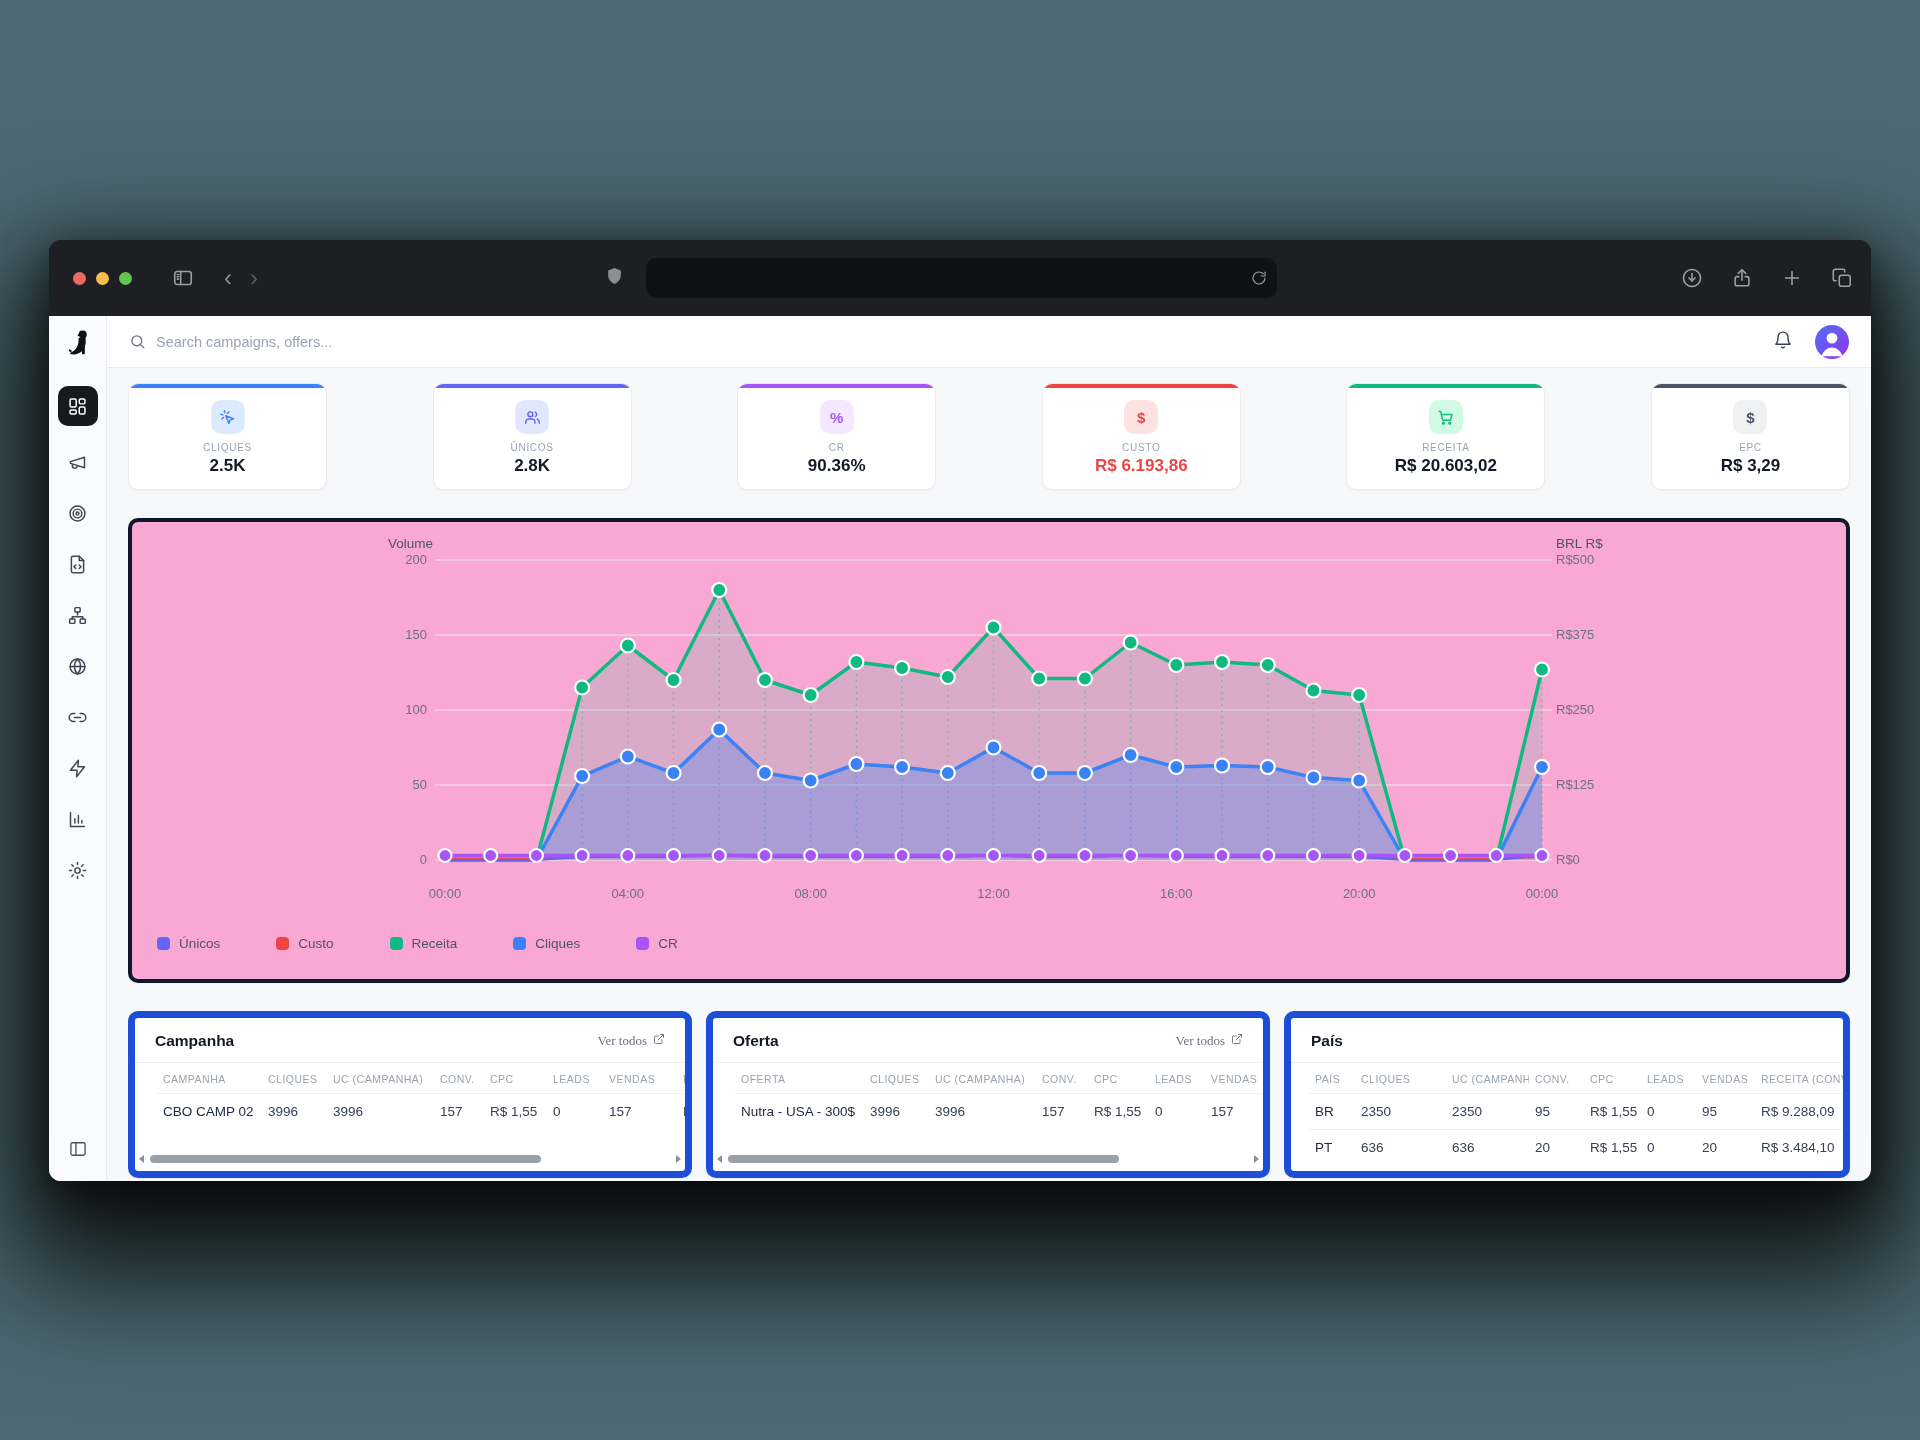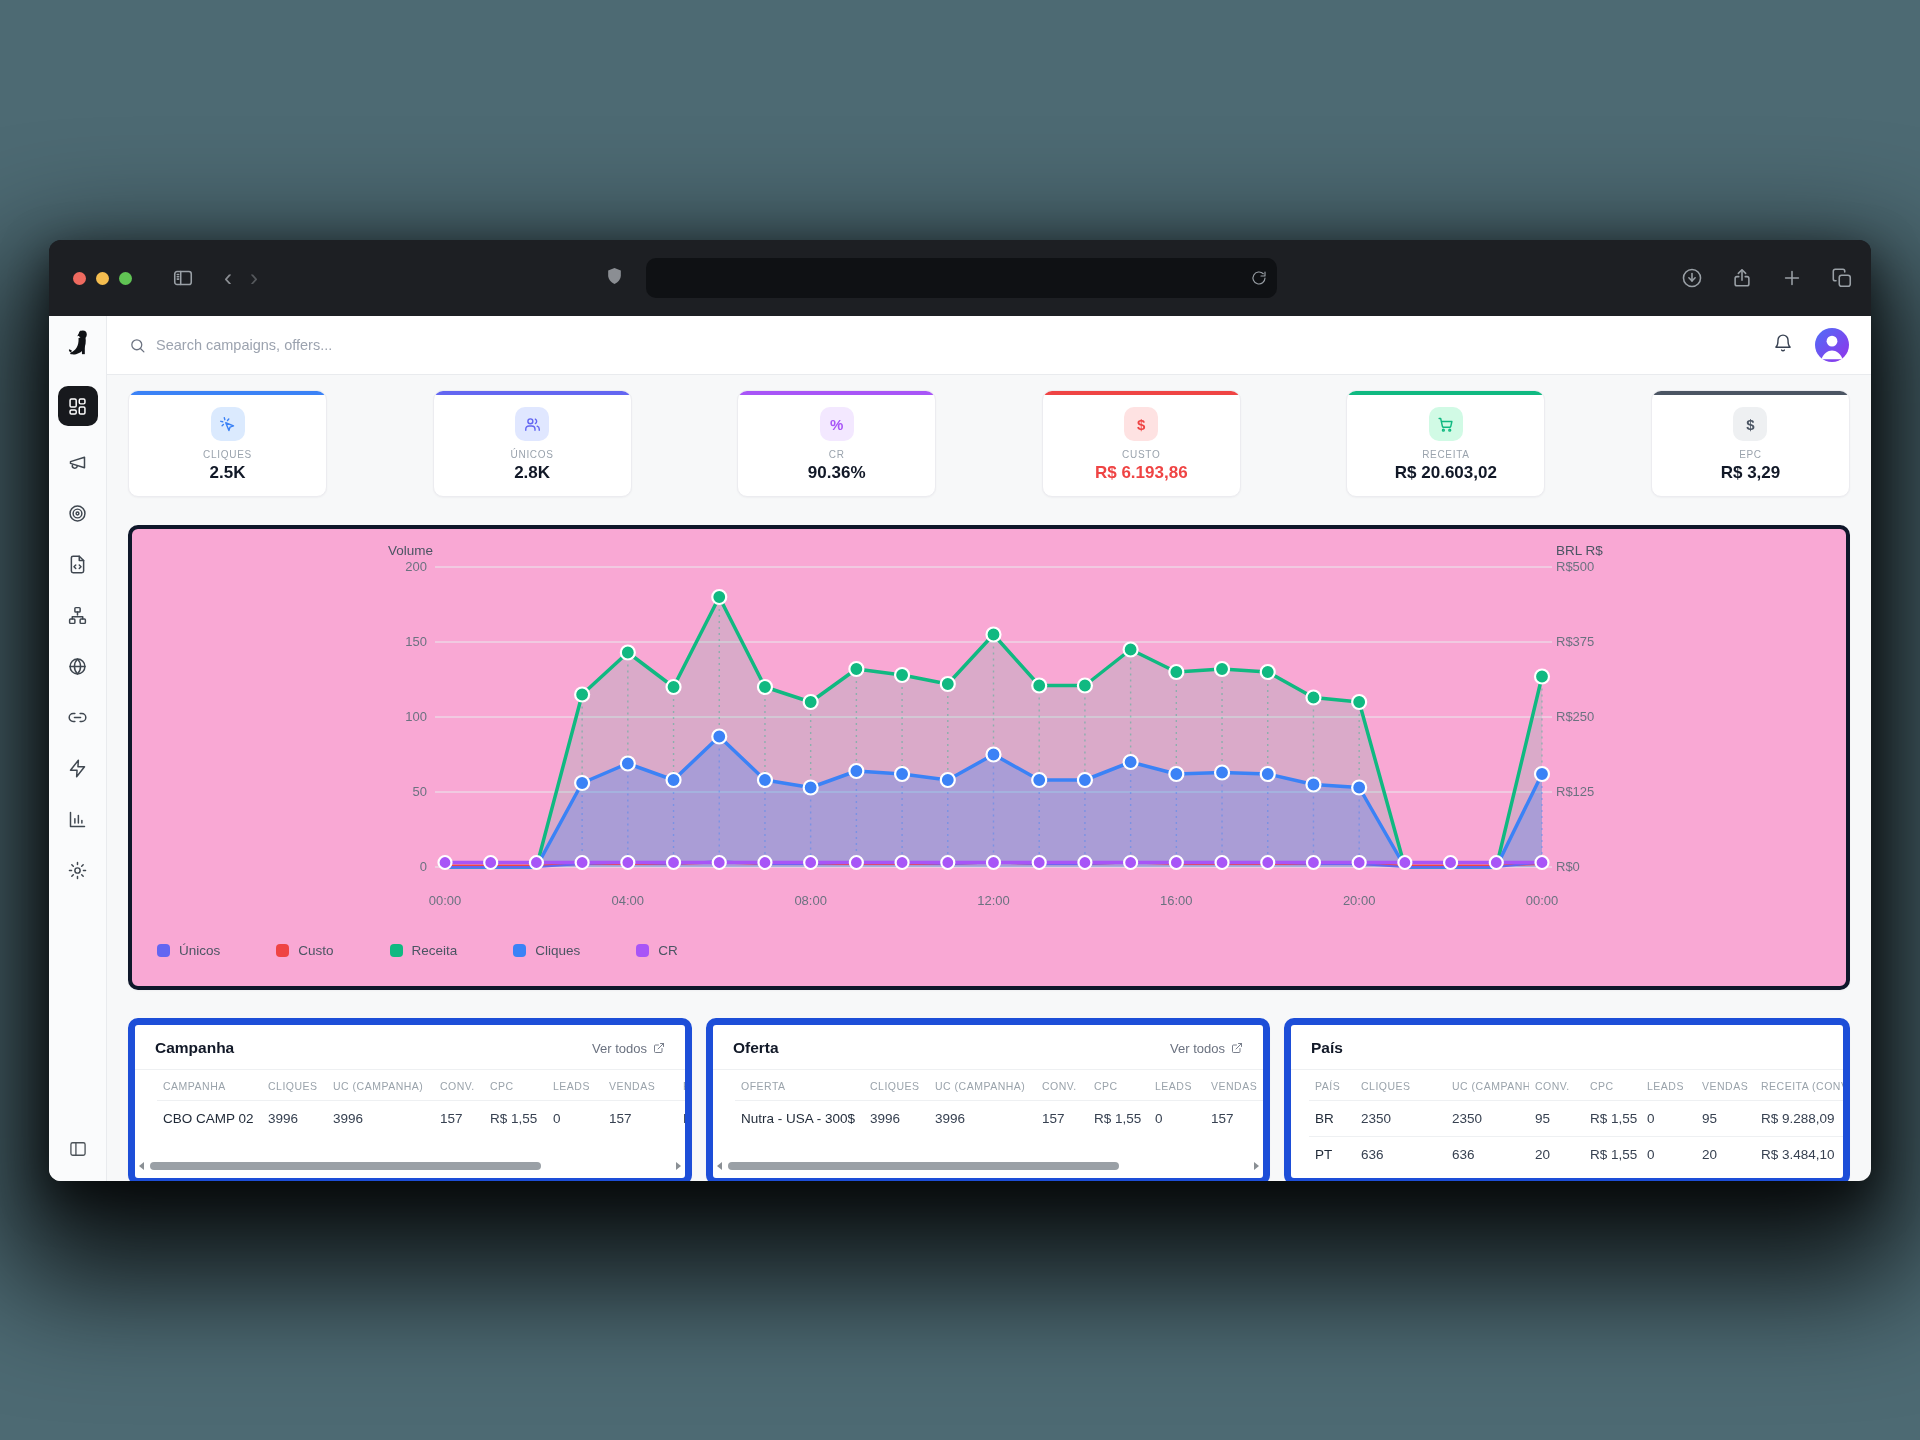--- a/index.html
+++ b/index.html
@@ -32,21 +32,21 @@
   .nav { display:flex; flex-direction:column; align-items:center; margin-top:18px; gap:21px; flex:1; }
   .nav-item { width:40px; height:40px; display:flex; align-items:center; justify-content:center; border-radius:10px; cursor:pointer; }
   .nav-item svg { width:21px; height:21px; stroke:#3f4750; fill:none; stroke-width:1.7; stroke-linecap:round; stroke-linejoin:round; }
   .nav-item.active { background:#17191d; }
   .nav-item.active svg { stroke:#ffffff; }
   .nav-item.mini { width:30px; height:30px; }
   .collapse-slot { margin:0 0 18px 0; }
   .collapse-slot svg { width:20px; height:20px; stroke:#4b5258; fill:none; stroke-width:1.6; }
 
   .main-col { flex:1; display:flex; flex-direction:column; min-width:0; }
-  .app-header { height:59px; background:#fff; border-bottom:1px solid #e9ebee; display:flex; align-items:center; padding:10px 22px; flex-shrink:0; }
+  .app-header { height:52px; background:#fff; border-bottom:1px solid #e9ebee; display:flex; align-items:center; padding:10px 22px; flex-shrink:0; }
   .search { display:flex; align-items:center; gap:10px; flex:1; }
   .search svg { width:17px; height:17px; stroke:#6b7280; fill:none; stroke-width:1.8; stroke-linecap:round; }
   .search input { border:none; outline:none; font-size:14.5px; color:#374151; width:420px; background:transparent; }
   .search input::placeholder { color:#9ca3af; }
   .hdr-right { display:flex; align-items:center; gap:22px; }
   .bell svg { width:20px; height:20px; stroke:#374151; fill:none; stroke-width:1.7; stroke-linecap:round; stroke-linejoin:round; }
   .avatar { width:34px; height:34px; border-radius:50%; background:linear-gradient(135deg,#4f6ef7,#9333ea); overflow:hidden; display:flex; align-items:center; justify-content:center; }
 
   .content { padding:15px 21px 0 21px; }
 
@@ -70,21 +70,21 @@
   .sw { width:13px; height:13px; border-radius:4px; display:inline-block; }
   .legend-item span.lbl { font-size:13.5px; color:#4b5563; }
 
   
   .tables-row { display:flex; gap:14px; margin-top:28px; }
   .tcard { background:#fff; border:7px solid #1d4ed8; border-radius:10px; box-shadow:0 1px 2px rgba(16,24,40,.04);
     height:167px; overflow:hidden; position:relative; }
   .tcard.w1 { width:564px; } .tcard.w2 { width:564px; } .tcard.w3 { width:566px; }
   .thead { display:flex; align-items:center; justify-content:space-between; padding:14px 20px 12px 20px; border-bottom:1px solid #eef0f2; }
   .ttitle { font-size:15.5px; font-weight:700; color:#111827; }
-  .verlink { display:flex; align-items:center; gap:6px; font-size:13px; color:#6b7280; cursor:pointer; }
+  .verlink { display:flex; gap:6px; font-size:13px; color:#6b7280; cursor:pointer;font-family:Liberation Serif, serif; }
   .verlink svg { width:12px; height:12px; stroke:#6b7280; fill:none; stroke-width:1.8; stroke-linecap:round; stroke-linejoin:round; }
   table { border-collapse:collapse; table-layout:fixed; }
   th { font-size:10.5px; font-weight:400; letter-spacing:.5px; color:#9aa3ab; text-align:left; padding:10px 6px 8px 6px; white-space:nowrap; overflow:hidden; }
   td { font-size:13.5px; color:#374151; padding:10px 6px; border-top:1px solid #eef0f2; white-space:nowrap; overflow:hidden; }
   td.first { color:#1f2937; }
   .hscroll { position:absolute; left:4px; right:4px; top:135px; height:12px; display:flex; align-items:center; }
   .arr { width:0; height:0; border-top:4px solid transparent; border-bottom:4px solid transparent; }
   .arr.left { border-right:5px solid #8a8f94; margin-right:4px; }
   .arr.right { border-left:5px solid #8a8f94; margin-left:auto; }
   .track { flex:1; height:8px; position:relative; }

